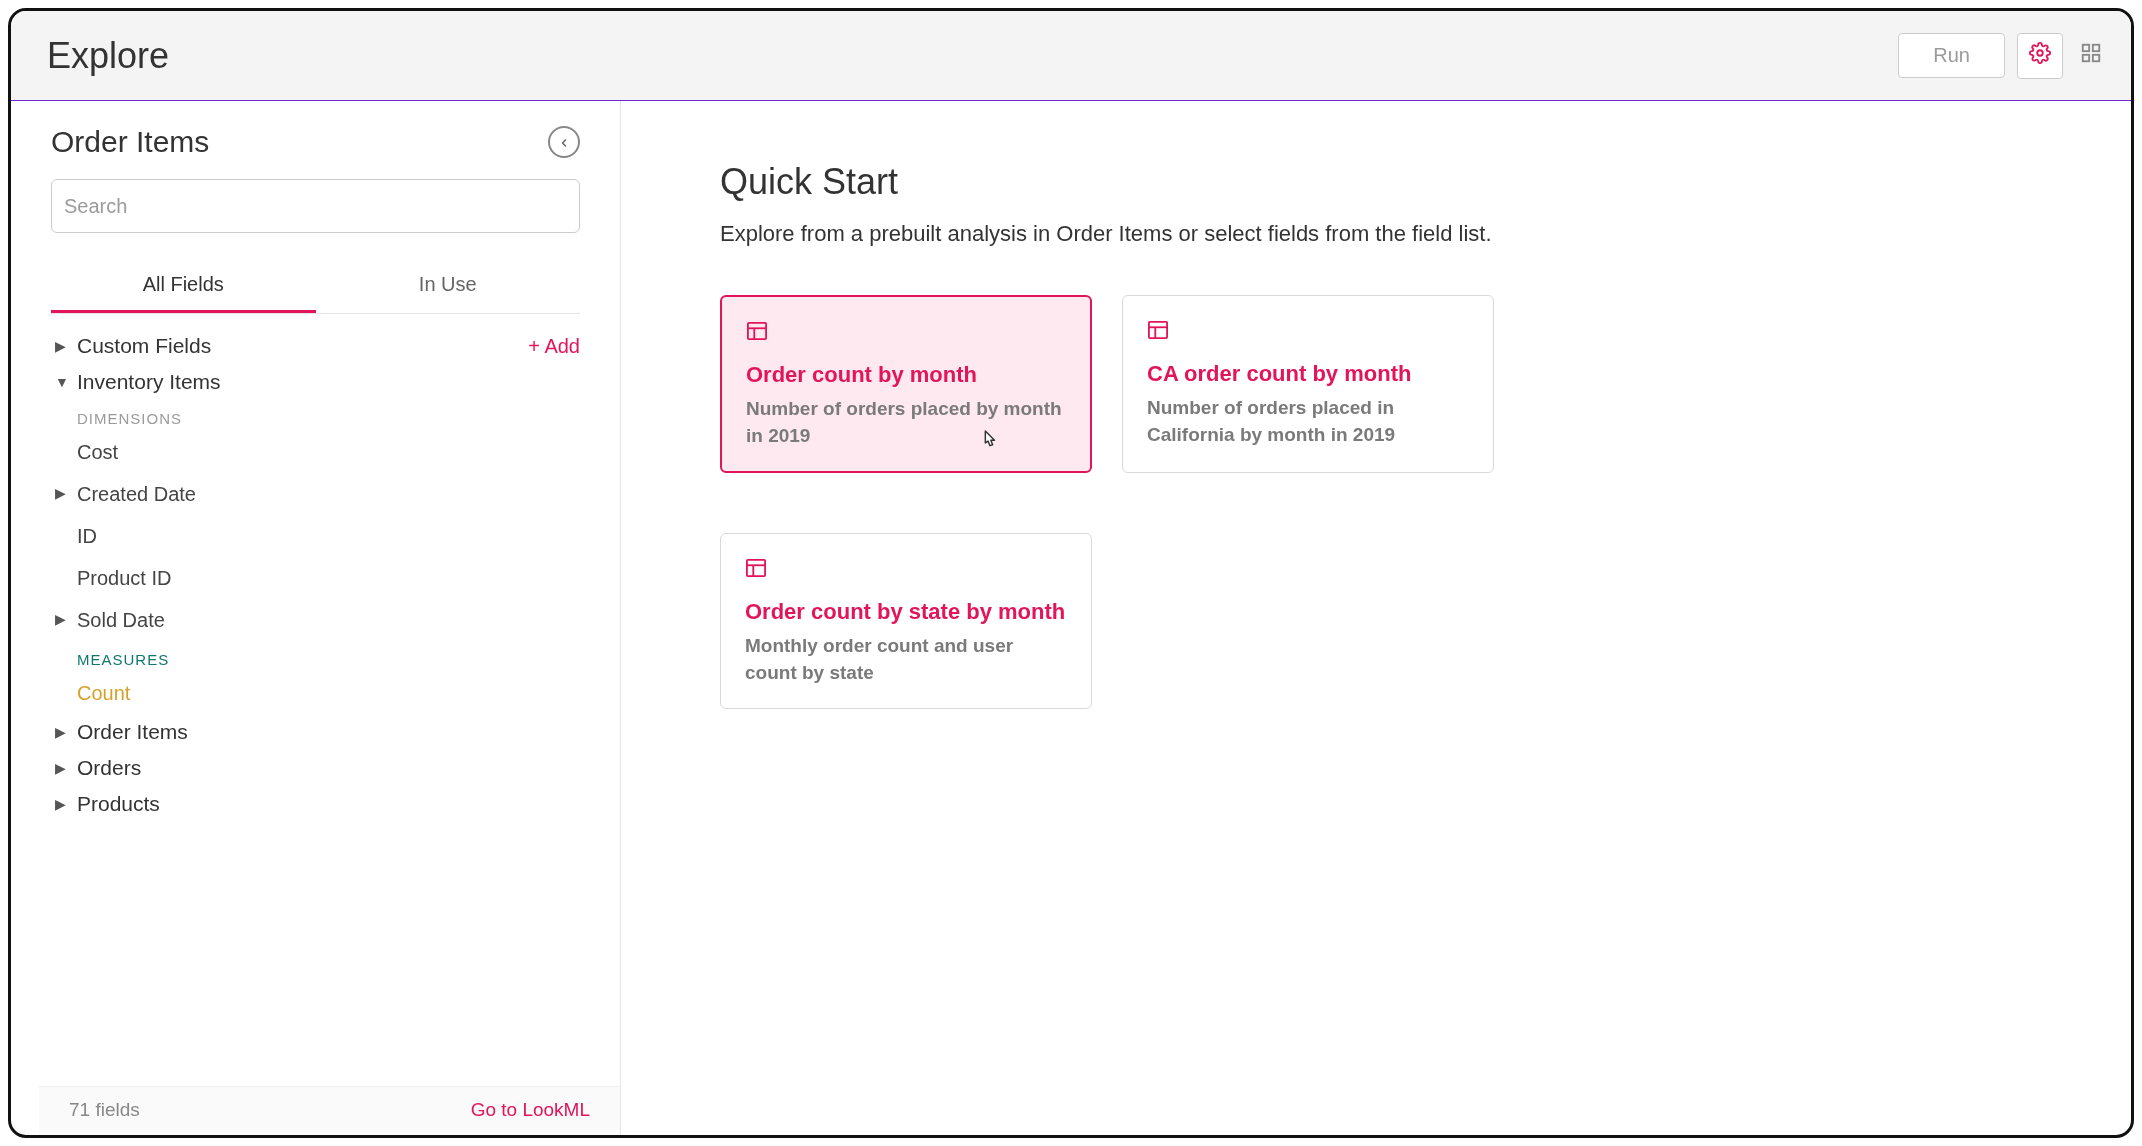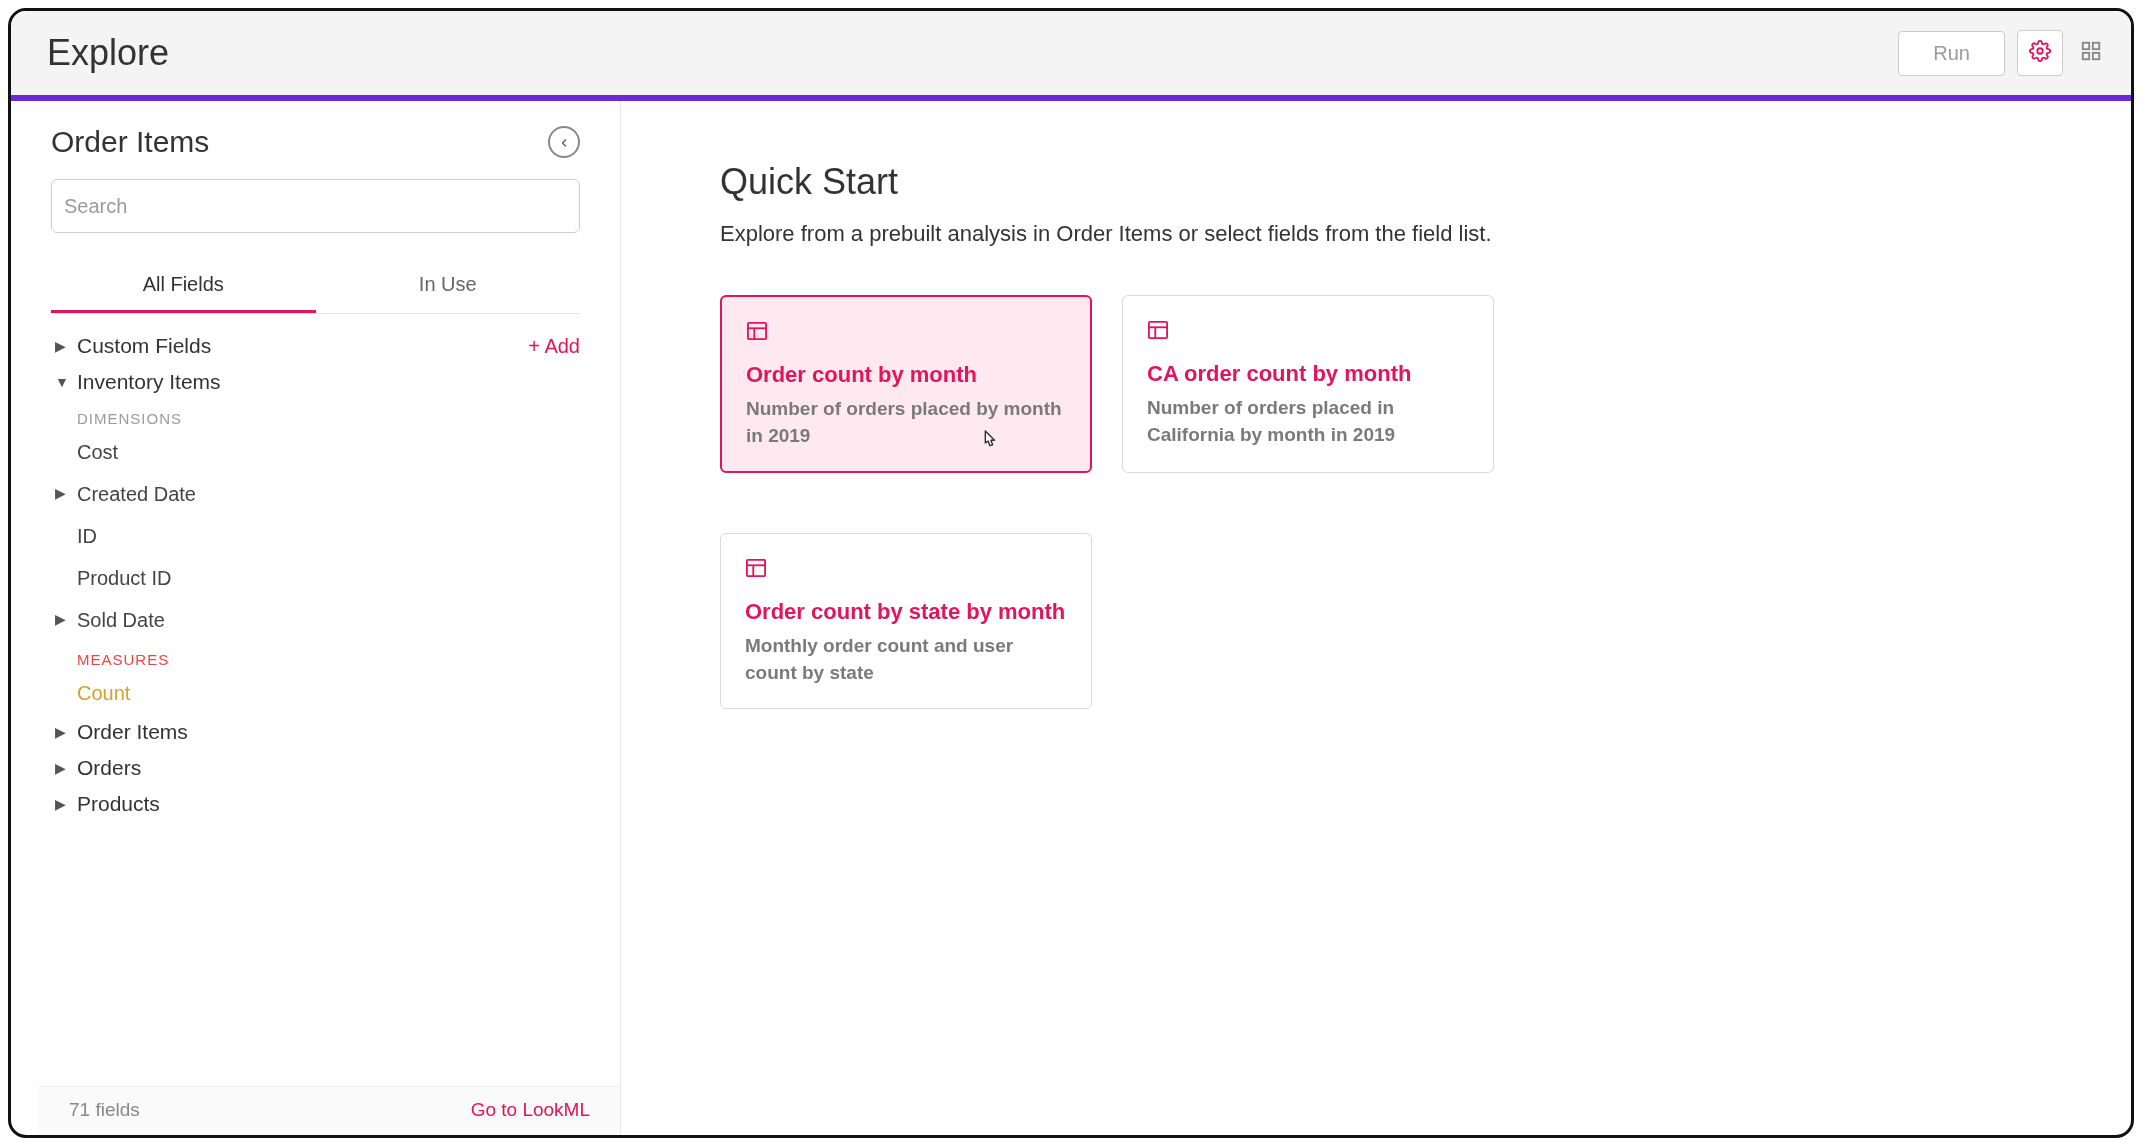--- a/index.html
+++ b/index.html
@@ -22,21 +22,21 @@
   }
 
   
   .header {
     display: flex;
     align-items: center;
     justify-content: space-between;
     height: 90px;
     padding: 0 24px 0 36px;
     background: #f4f4f4;
-    border-bottom: 6px solid #6d28d9;
+    border-bottom: 1px solid #6d28d9;
   }
   .header-title {
     font-size: 36px;
     font-weight: 400;
     color: #333;
   }
   .header-actions {
     display: flex;
     align-items: center;
     gap: 12px;
@@ -165,21 +165,21 @@
   .add-link {
     color: #e2145a;
     font-size: 20px;
   }
   .section-label {
     font-size: 15px;
     letter-spacing: 1px;
     color: #9b9b9b;
     padding: 10px 0 4px 26px;
   }
-  .section-label.measures { color: #ef4444; }
+  .section-label.measures { color: #0f766e; }
   .dim {
     padding-left: 26px;
     font-size: 20px;
     line-height: 2.1;
     color: #444;
   }
   .dim-row {
     display: flex;
     align-items: center;
     gap: 10px;

